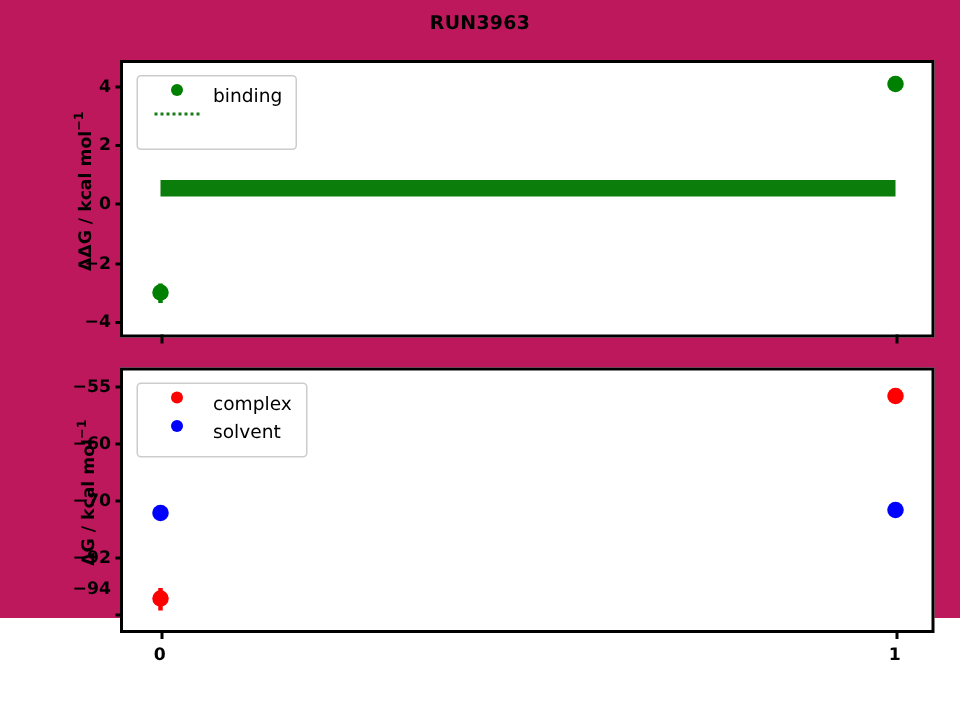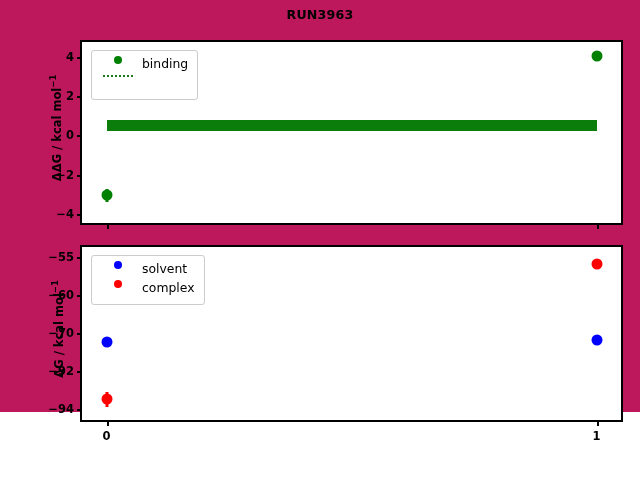--- a/index.html
+++ b/index.html
@@ -242,21 +242,21 @@
     <div id="bottom-yticks">
         <div class="ytick" style="top: 10.3989px;"></div>
         <div class="yticklabel" style="top: 10.3989px;">−55</div>
         <div class="ytick" style="top: 48.2131px;"></div>
         <div class="yticklabel" style="top: 48.2131px;">−60</div>
         <div class="ytick" style="top: 86.0273px;"></div>
         <div class="yticklabel" style="top: 86.0273px;">−70</div>
         <div class="ytick" style="top: 123.842px;"></div>
         <div class="yticklabel" style="top: 123.842px;">−92</div>
         <div class="ytick" style="top: 161.656px;"></div>
-        <div class="yticklabel" style="top: 162px;">−94</div>
+        <div class="yticklabel" style="top: 145px;">−94</div>
       </div>
     <div id="bottom-xticks">
         <div class="xtick" style="left: 24.5px;"></div>
         <div class="xticklabel" style="left: 24.5px;">0</div>
         <div class="xtick" style="left: 514.5px;"></div>
         <div class="xticklabel" style="left: 514.5px;">1</div>
       </div>
 
     <div class="plotarea" id="bottom-plotarea">
         <div class="errbar" style="left: 24.5px; top: 93.7792px; height: 1.51257px; border-left: 3px solid rgb(0, 0, 255);"></div>
@@ -266,26 +266,26 @@
         <div class="errbar" style="left: 24.5px; top: 144.639px; height: 15.1257px; border-left: 3px solid rgb(255, 0, 0);"></div>
         <div class="marker" style="left: 24.5px; top: 152.202px; width: 11px; height: 11px; background: rgb(255, 0, 0);"></div>
         <div class="errbar" style="left: 514.5px; top: 15.882px; height: 2.26885px; border-left: 3px solid rgb(255, 0, 0);"></div>
         <div class="marker" style="left: 514.5px; top: 17.0164px; width: 11px; height: 11px; background: rgb(255, 0, 0);"></div>
       </div>
 
 
     <div class="legend" id="legend-bottom">
         <div class="legend-row">
           <span class="legend-key">
+            <span class="legend-dot" style="background: rgb(255, 0, 0);"></span>
+          </span>
+          <span class="legend-label">complex</span>
+        </div>
+        <div class="legend-row">
+          <span class="legend-key">
             <span class="legend-dot" style="background: rgb(0, 0, 255);"></span>
           </span>
           <span class="legend-label">solvent</span>
         </div>
-        <div class="legend-row">
-          <span class="legend-key">
-            <span class="legend-dot" style="background: rgb(255, 0, 0);"></span>
-          </span>
-          <span class="legend-label">complex</span>
-        </div>
       </div>
   </div>
 
 </div>
 
 </body></html>

